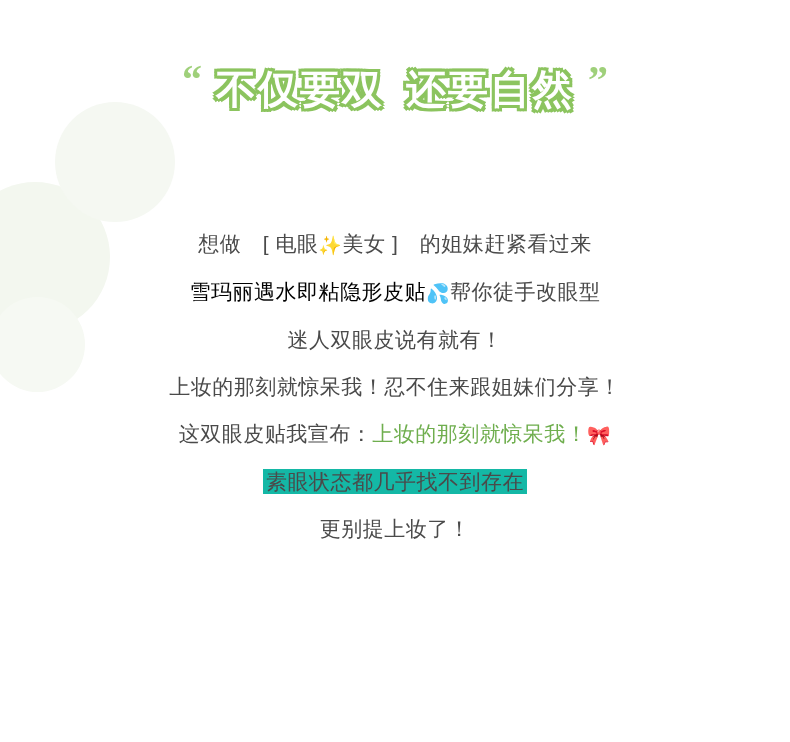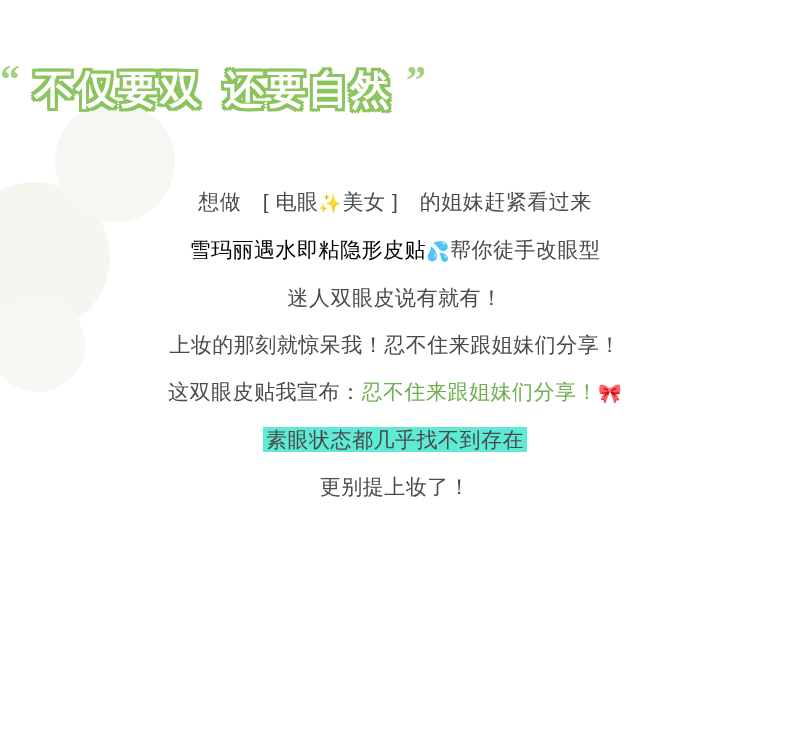--- a/index.html
+++ b/index.html
@@ -32,21 +32,21 @@
   .blob-c { left: -10px; top: 235px; width: 95px;  height: 95px;  background:#f6f9f3; }
 
   .content {
     position: relative;
     z-index: 2;
   }
 
   
   .headline {
     margin-top: 62px;
-    text-align: left;
+    text-align: center;
     white-space: nowrap;
   }
   .quote-mark {
     display: inline-block;
     vertical-align: middle;
     color: #9fd07a;
     font-size: 40px;
     font-weight: bold;
     font-family: "Liberation Serif", serif;
     line-height: 1;
@@ -65,39 +65,39 @@
     -webkit-text-stroke: 0px;
     text-shadow:
        3px 0 0 #8cc45f, -3px 0 0 #8cc45f, 0 3px 0 #8cc45f, 0 -3px 0 #8cc45f,
        2px 2px 0 #8cc45f, -2px 2px 0 #8cc45f, 2px -2px 0 #8cc45f, -2px -2px 0 #8cc45f,
        3px 3px 0 #8cc45f, -3px 3px 0 #8cc45f, 3px -3px 0 #8cc45f, -3px -3px 0 #8cc45f;
   }
   .headline-gap { display:inline-block; width: 22px; }
 
   
   .lines {
-    margin-top: 74px;
+    margin-top: 116px;
     text-align: center;
   }
   .line {
     font-size: 21px;
     color: #4a4a4a;
     line-height: 1.0;
     margin-bottom: 26px;
     white-space: nowrap;
     letter-spacing: 0.5px;
   }
   .em-green { color: #000000; }
   .em-green-strong { color: #6fae4e; }
   .hl {
     background: linear-gradient(to bottom, transparent 58%, #d7ecc4 58%, #d7ecc4 96%, transparent 96%);
     padding: 0 2px;
   }
   .hl-solid {
-    background: #5eead4;
+    background: #14b8a6;
     padding: 1px 3px;
   }
   .emoji {
     font-size: 19px;
     vertical-align: -1px;
   }
   .sp { display:inline-block; width:6px; }
 </style>
 </head>
 <body>
@@ -124,21 +124,21 @@
         <span class="em-green">雪玛丽遇水即粘隐形皮贴</span><span class="emoji">💦</span><span>帮你徒手改眼型</span>
       </div>
 
       <div class="line">迷人双眼皮说有就有！</div>
 
 
 
       <div class="line">上妆的那刻就惊呆我！忍不住来跟姐妹们分享！</div>
 
       <div class="line">
-        <span>这双眼皮贴我宣布：</span><span class="em-green-strong">忍不住来跟姐妹们分享！</span><span class="emoji">🎀</span>
+        <span>这双眼皮贴我宣布：</span><span class="em-green-strong">上妆的那刻就惊呆我！</span><span class="emoji">🎀</span>
       </div>
 
       <div class="line">
         <span class="hl-solid">素眼状态都几乎找不到存在</span>
       </div>
 
       <div class="line">更别提上妆了！</div>
 
     </div>
   </div>

